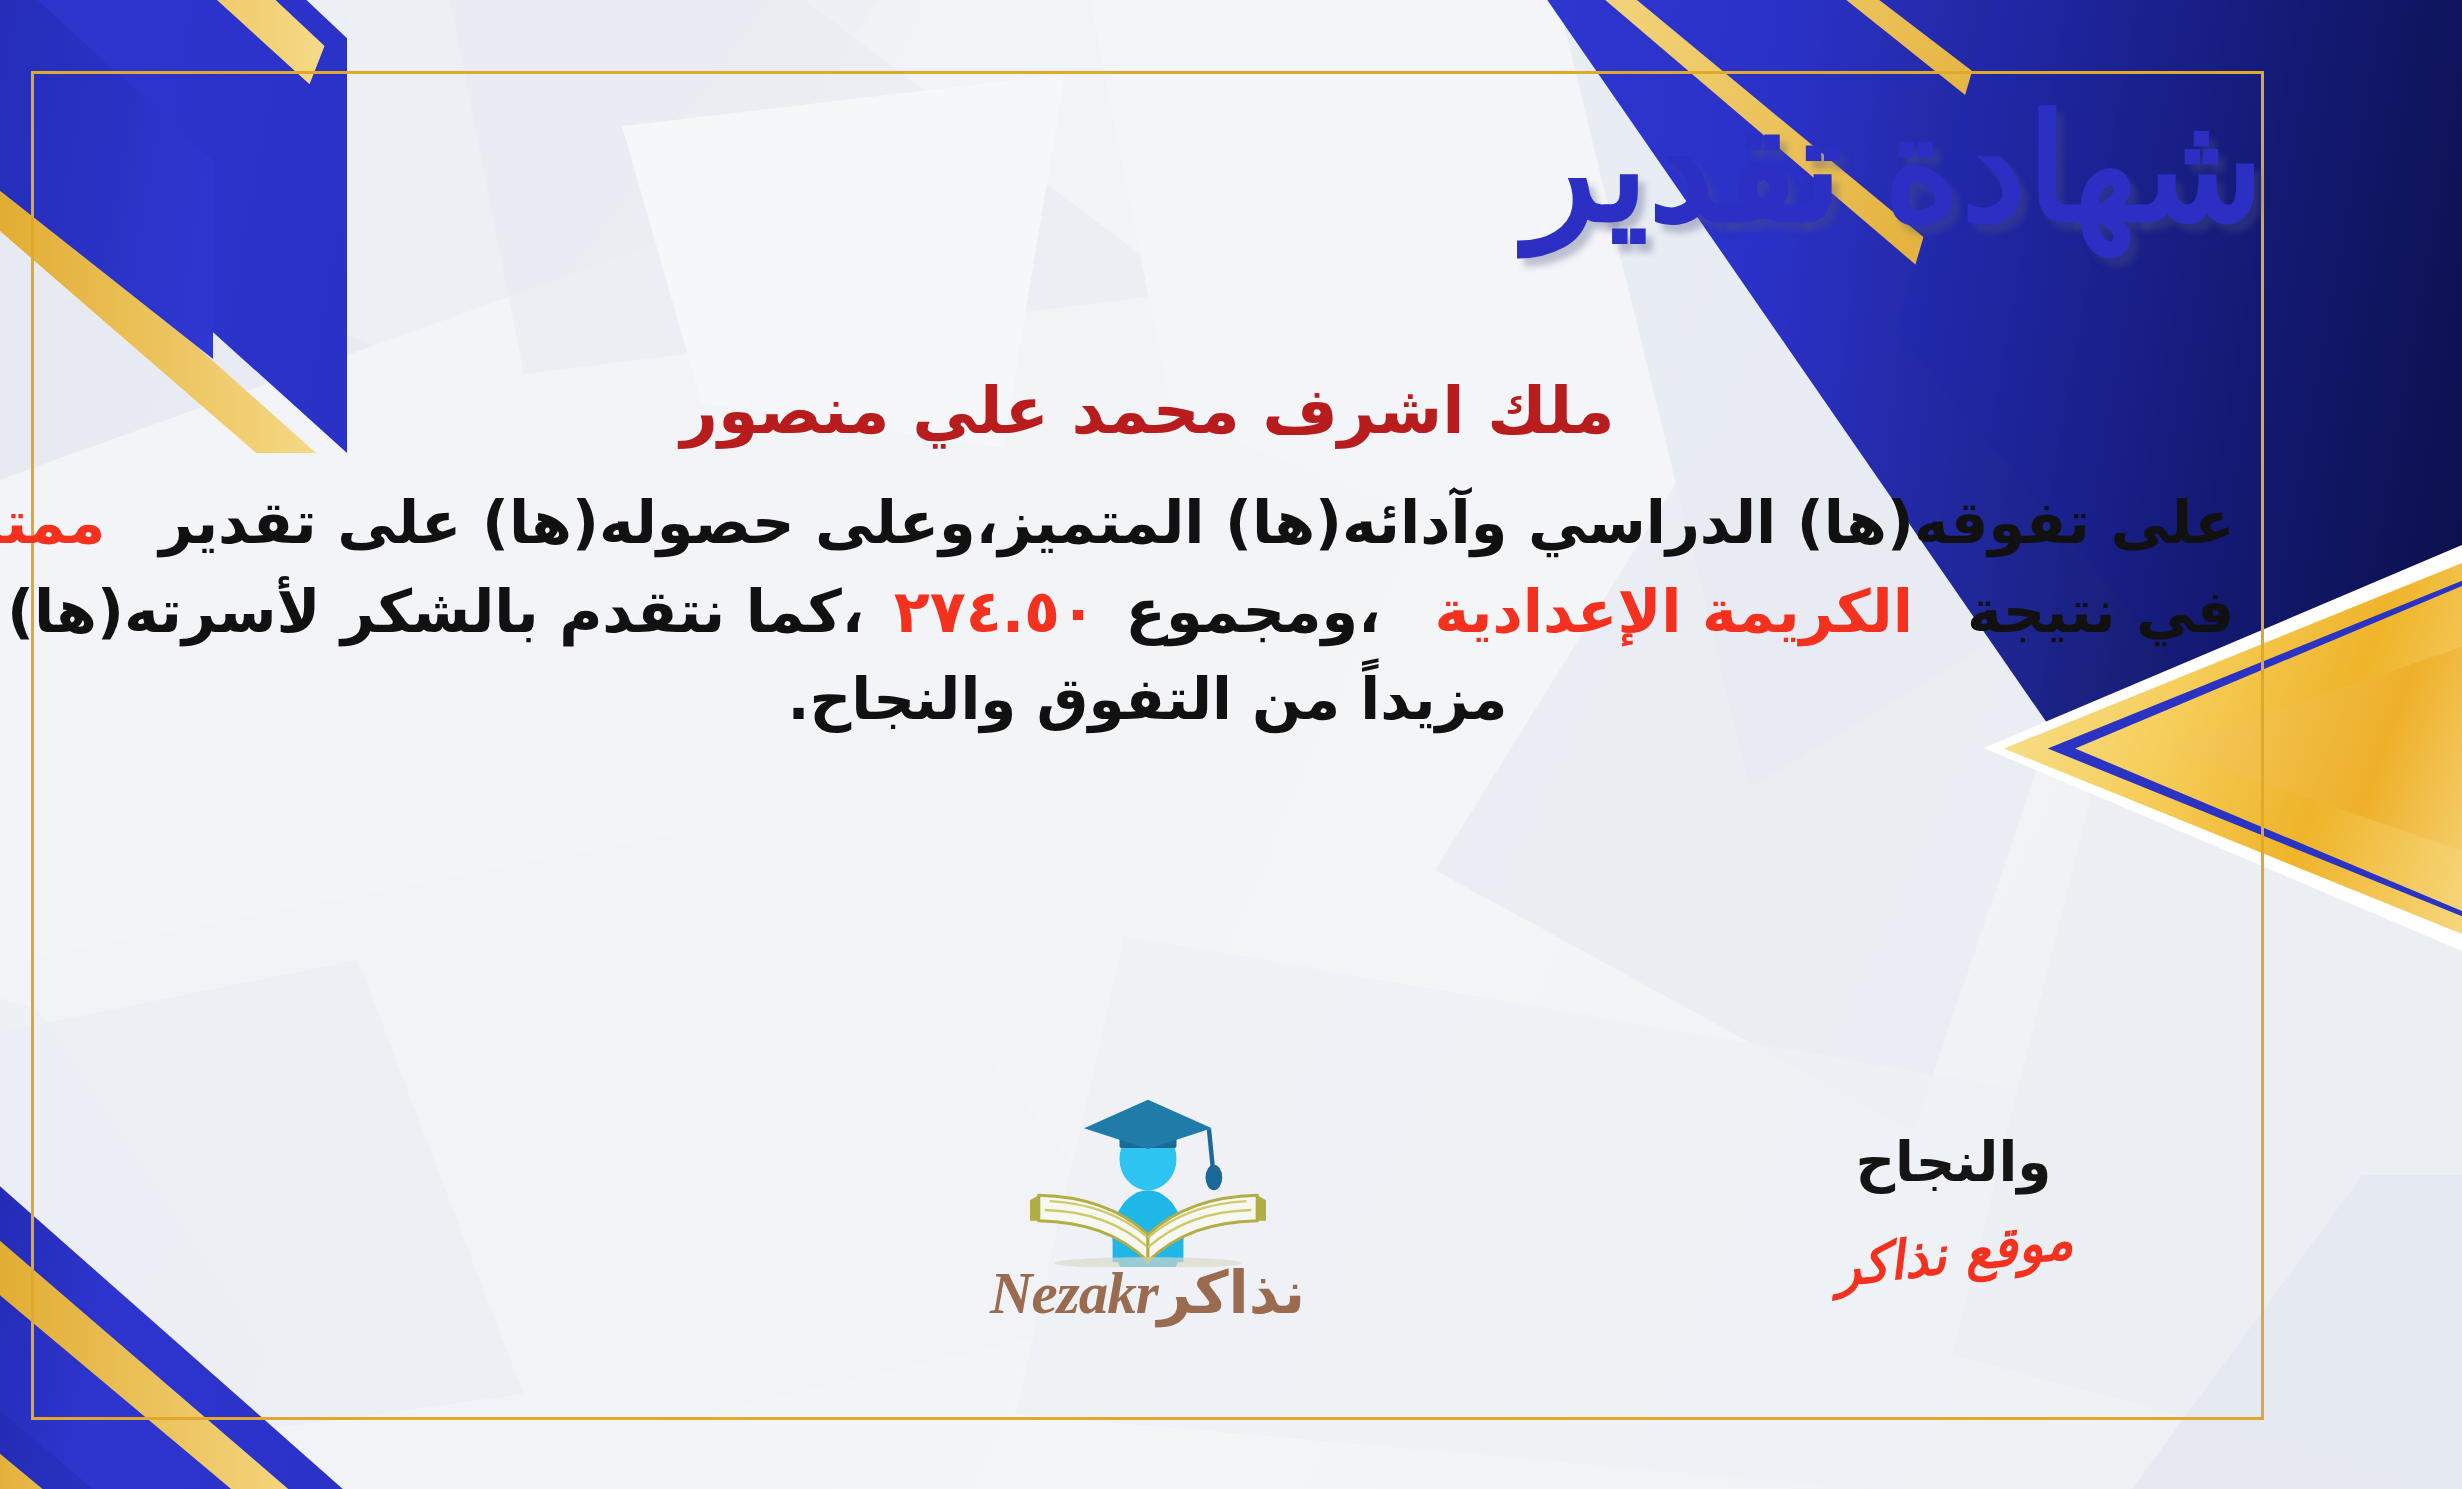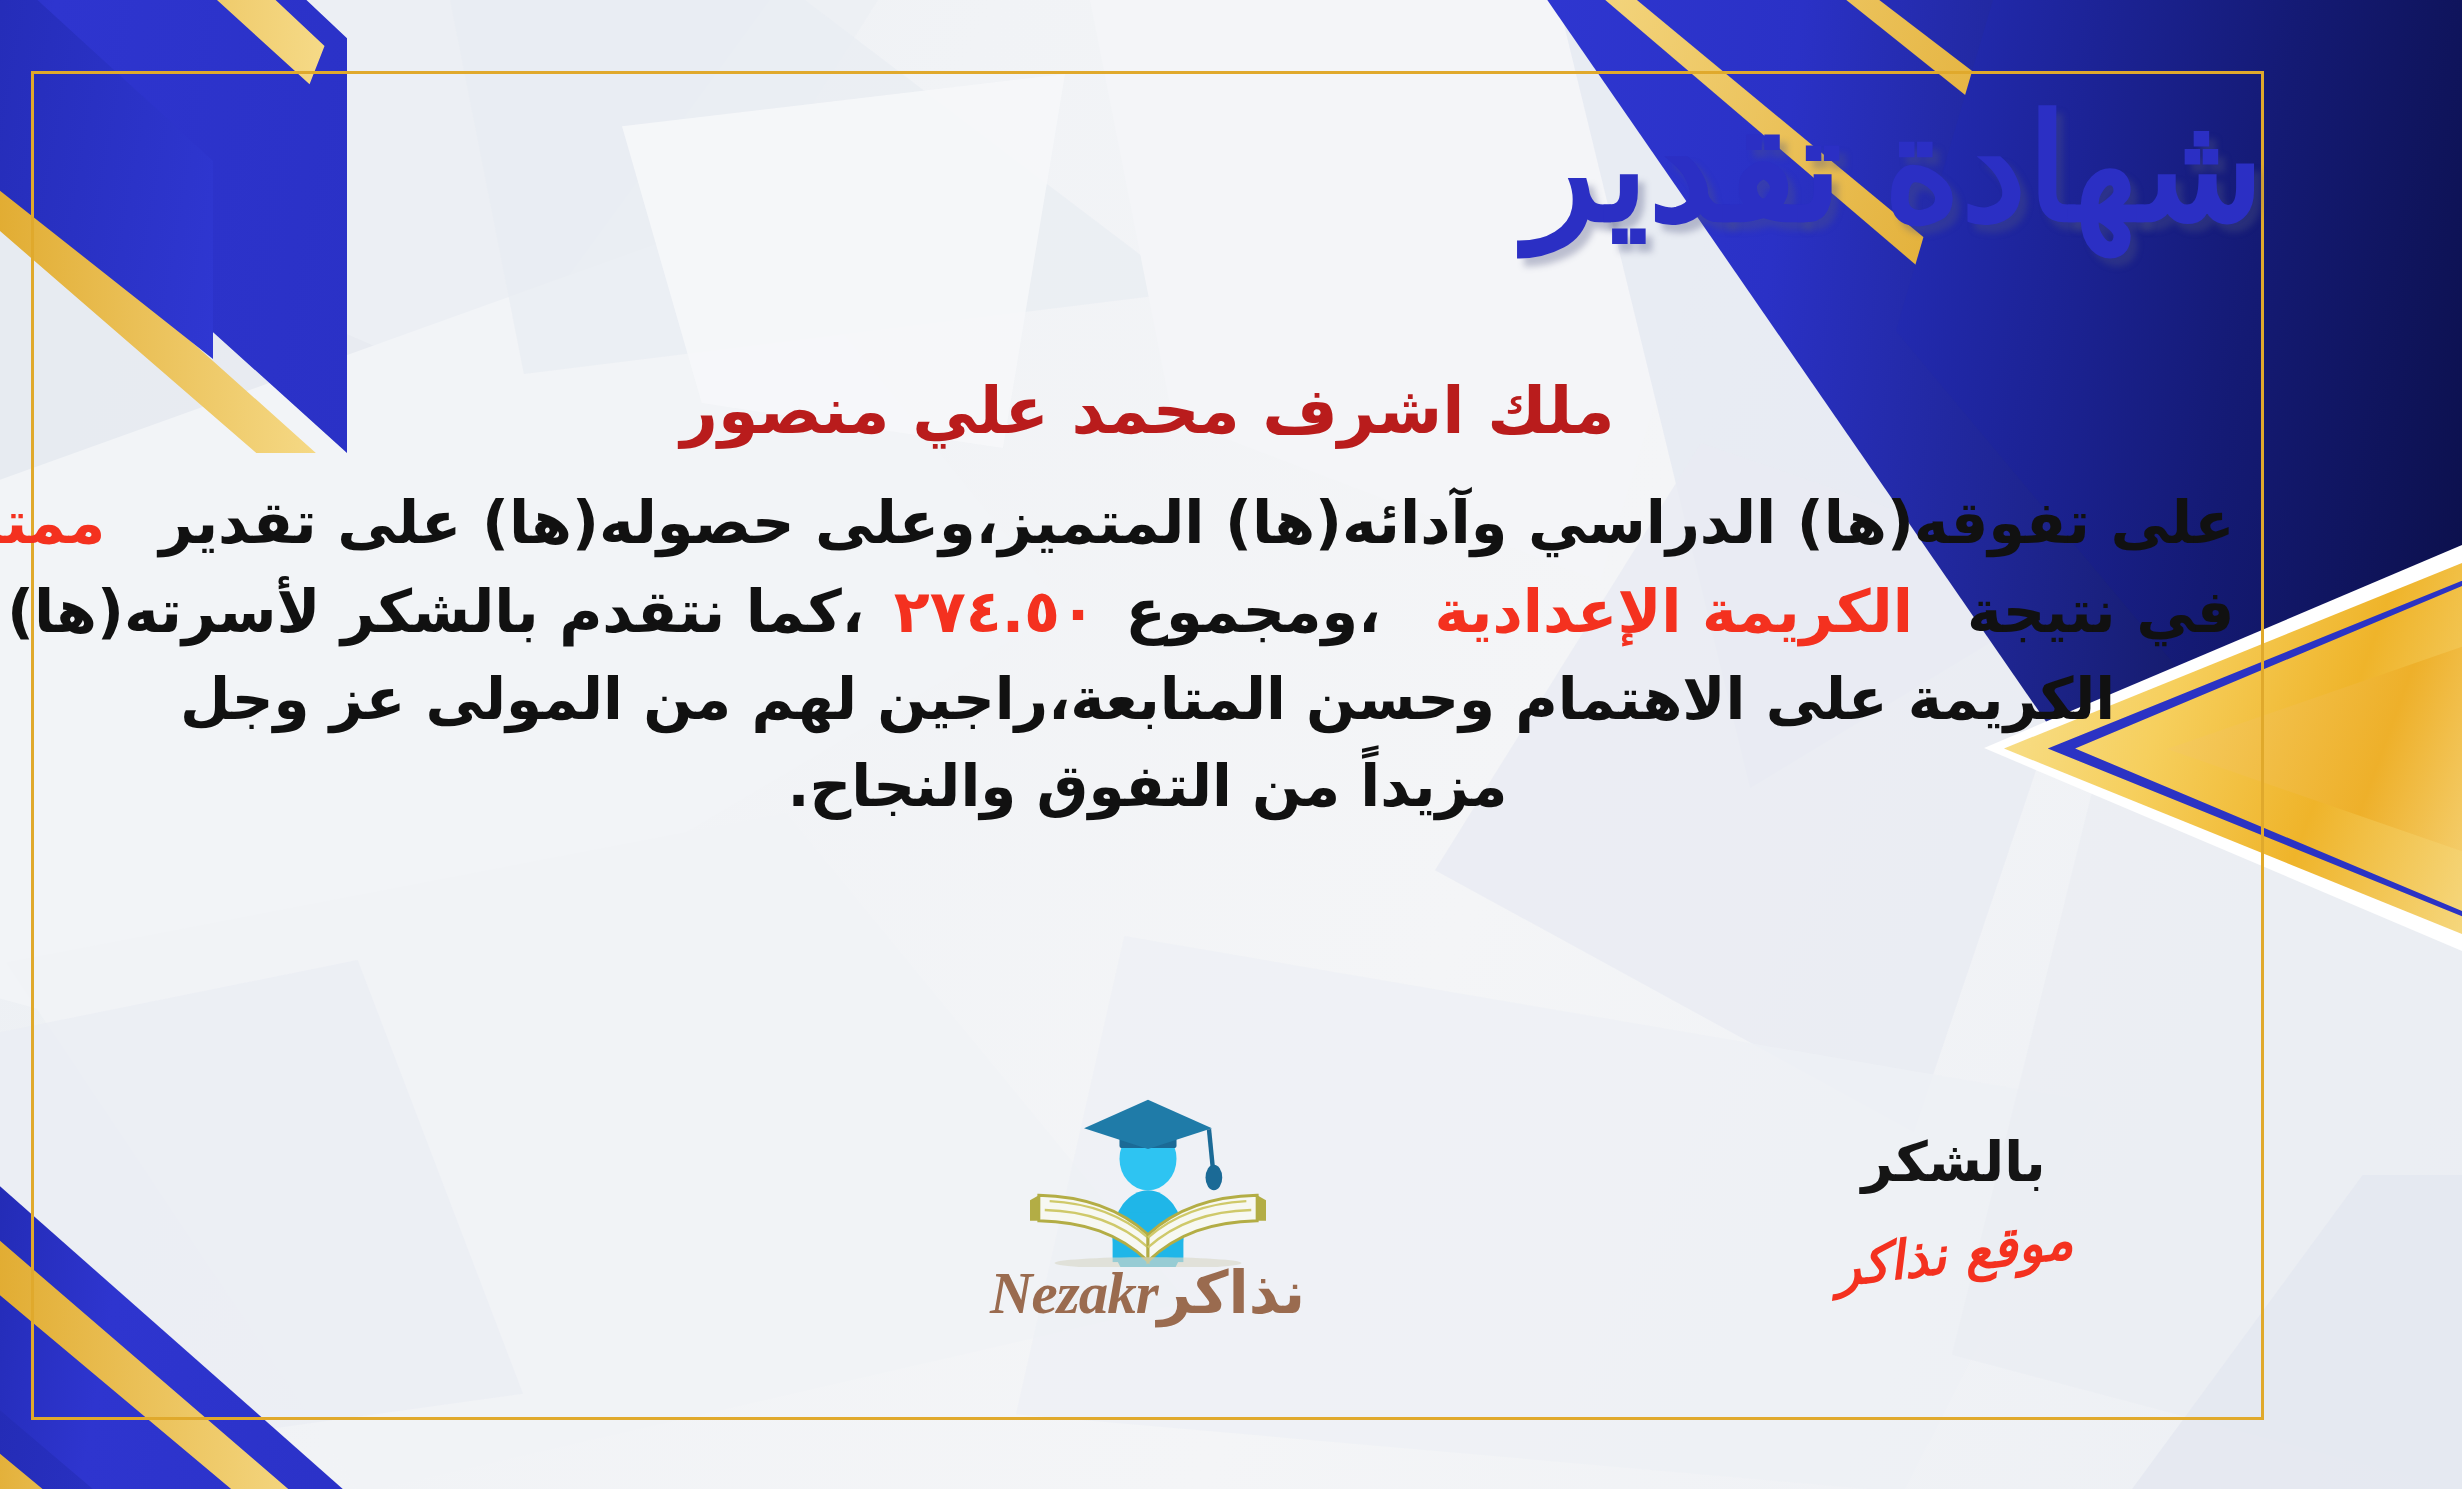--- a/index.html
+++ b/index.html
@@ -216,30 +216,29 @@
       <div class="line name">ملك اشرف محمد علي منصور</div>
 
       <div class="line p1">
         <span>على تفوقه(ها) الدراسي وآدائه(ها) المتميز،وعلى حصوله(ها) على تقدير</span><span class="sp"></span><span class="hl">ممتاز</span>
       </div>
 
       <div class="line p2">
         <span>في نتيجة</span><span class="sp"></span><span class="hl">الكريمة الإعدادية</span><span class="sp"></span><span>،ومجموع</span><span class="sp-sm"></span><span class="hl">٢٧٤.٥٠</span><span class="sp-sm"></span><span>،كما نتقدم بالشكر لأسرته(ها)</span>
       </div>
 
-      <div class="line p3">الكريمة على الاهتمام وحسن المتابعة،راجين لهم من المولى عز وجل</div>
 
       <div class="line p4">مزيداً من التفوق والنجاح.</div>
 
     </div>
 
     <div class="footer">
 
       <div class="sig-block">
-        <div class="sig-label">بالشكر</div>
+        <div class="sig-label">والنجاح</div>
         <div class="sig-mark">موقع نذاكر</div>
       </div>
 
       <div class="logo">
         <svg width="276" height="177" viewBox="0 0 560 360">
 
           <ellipse cx="280" cy="300" rx="72" ry="96" fill="#1fb6e8"></ellipse>
           <rect x="208" y="250" width="144" height="100" fill="#1fb6e8"></rect>
 
           <ellipse cx="280" cy="140" rx="58" ry="64" fill="#2ec4f2"></ellipse>

